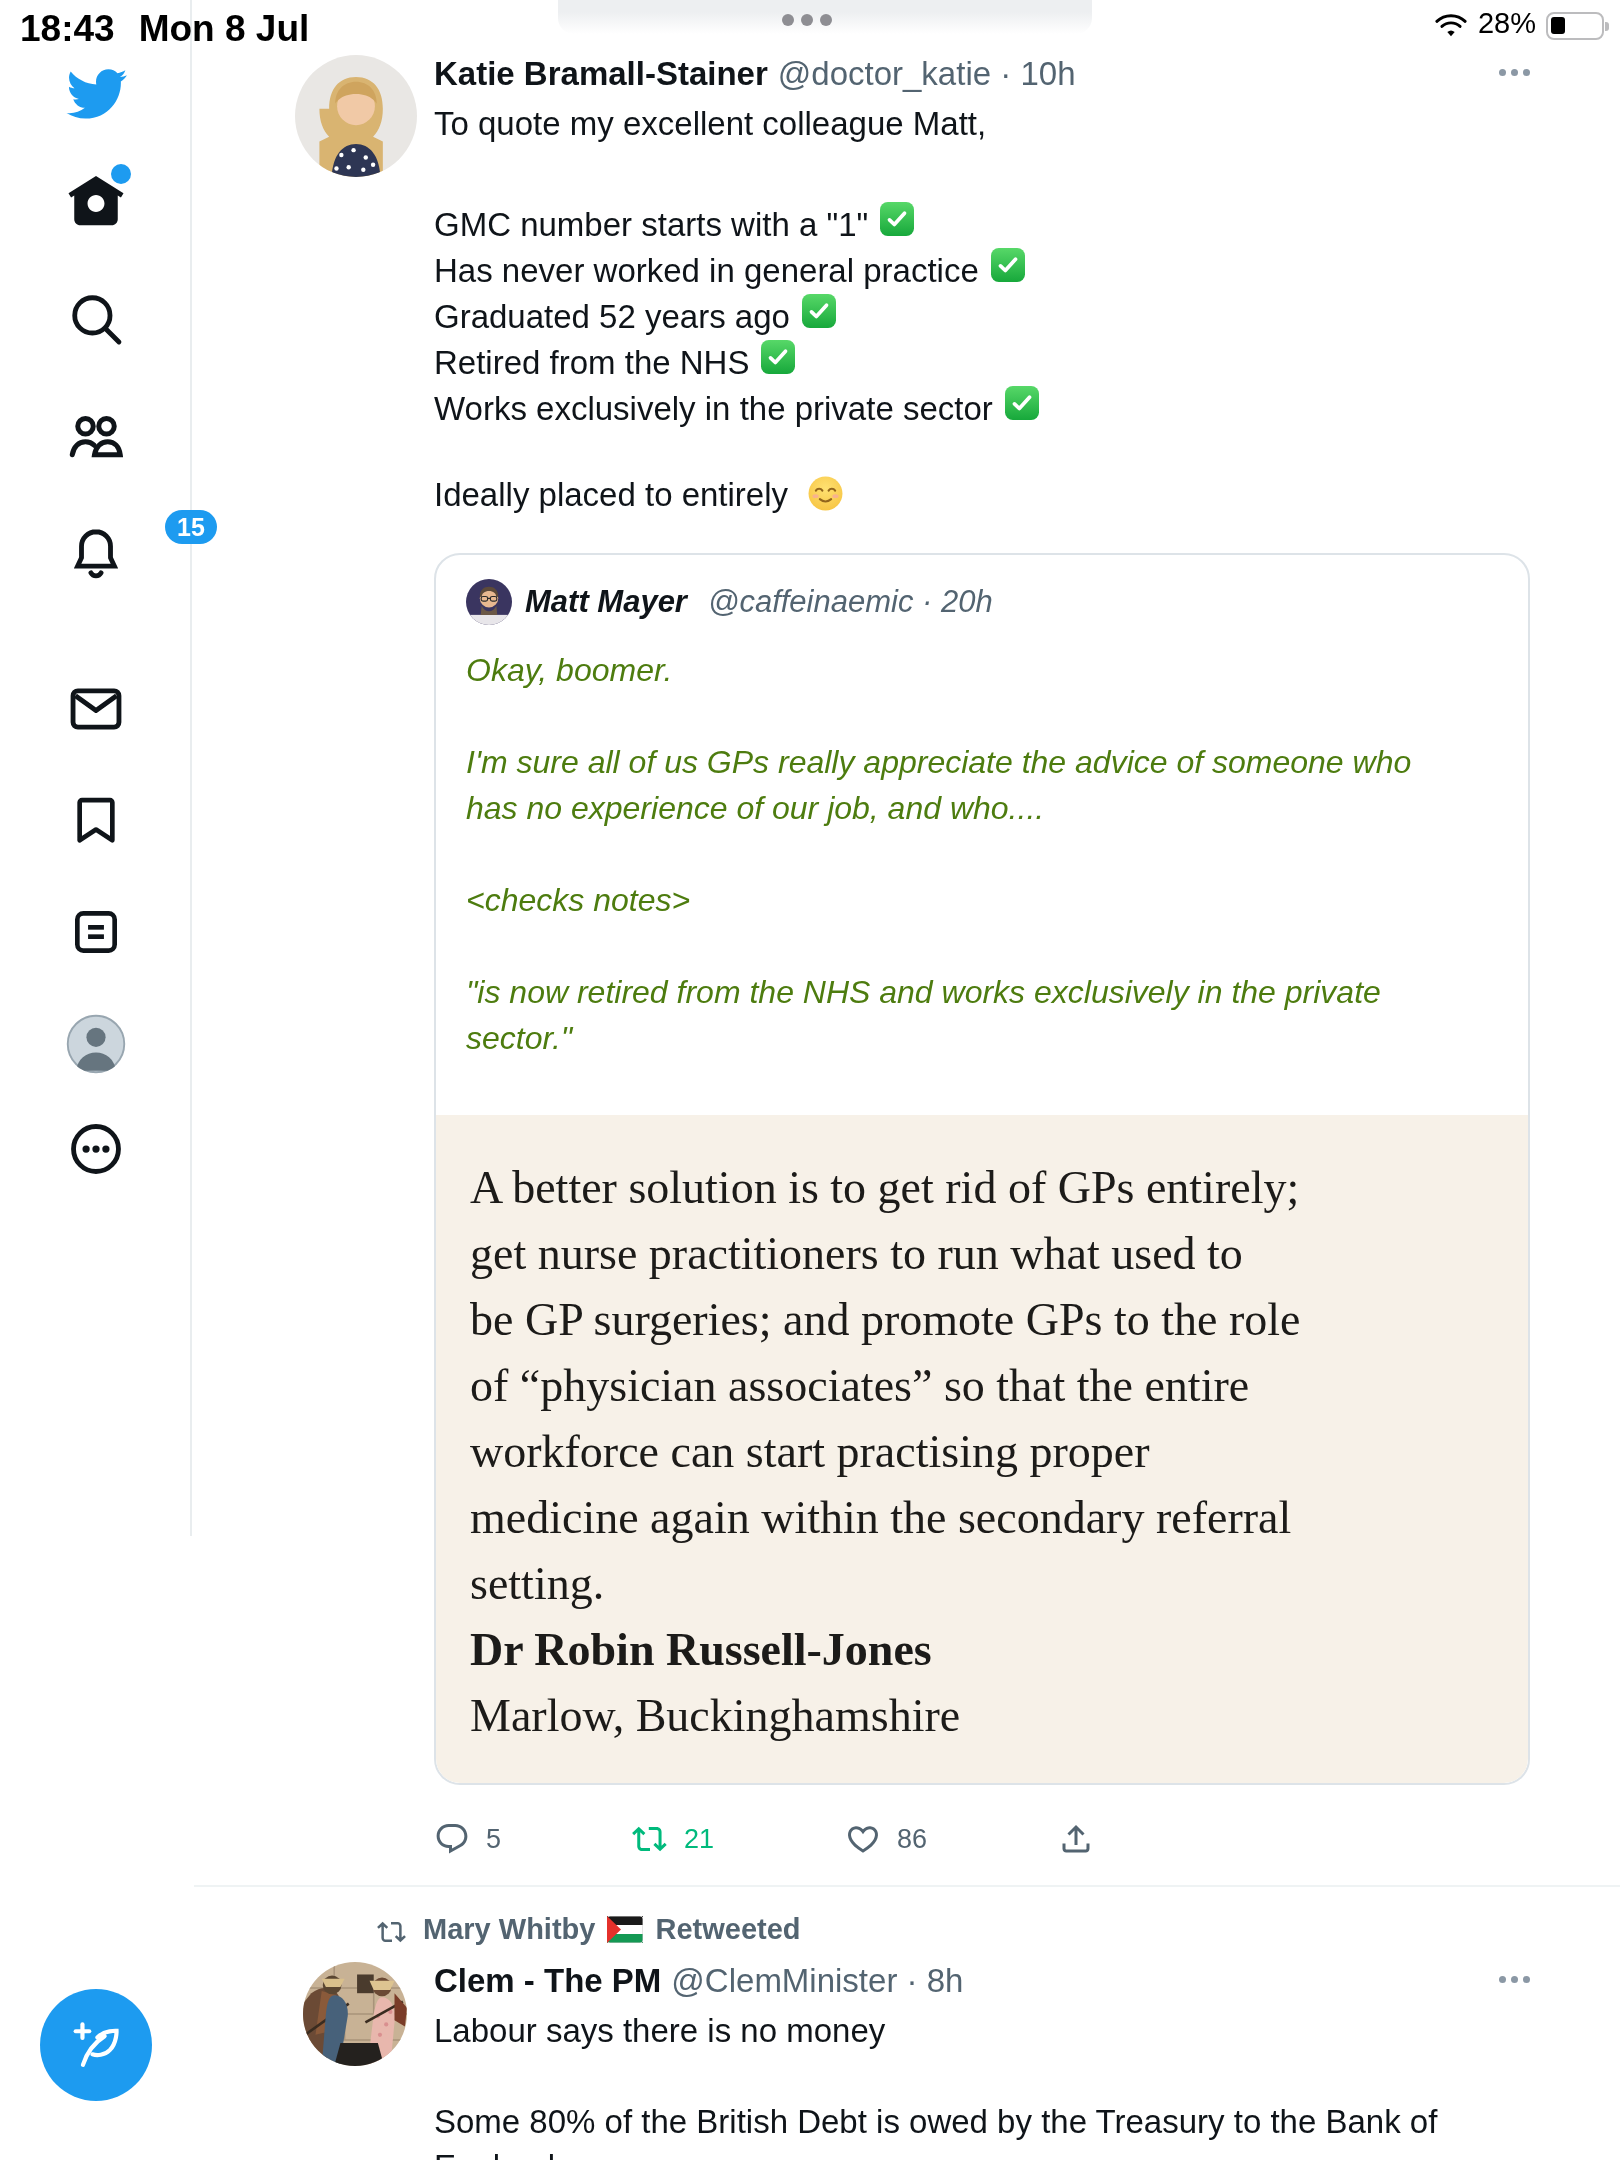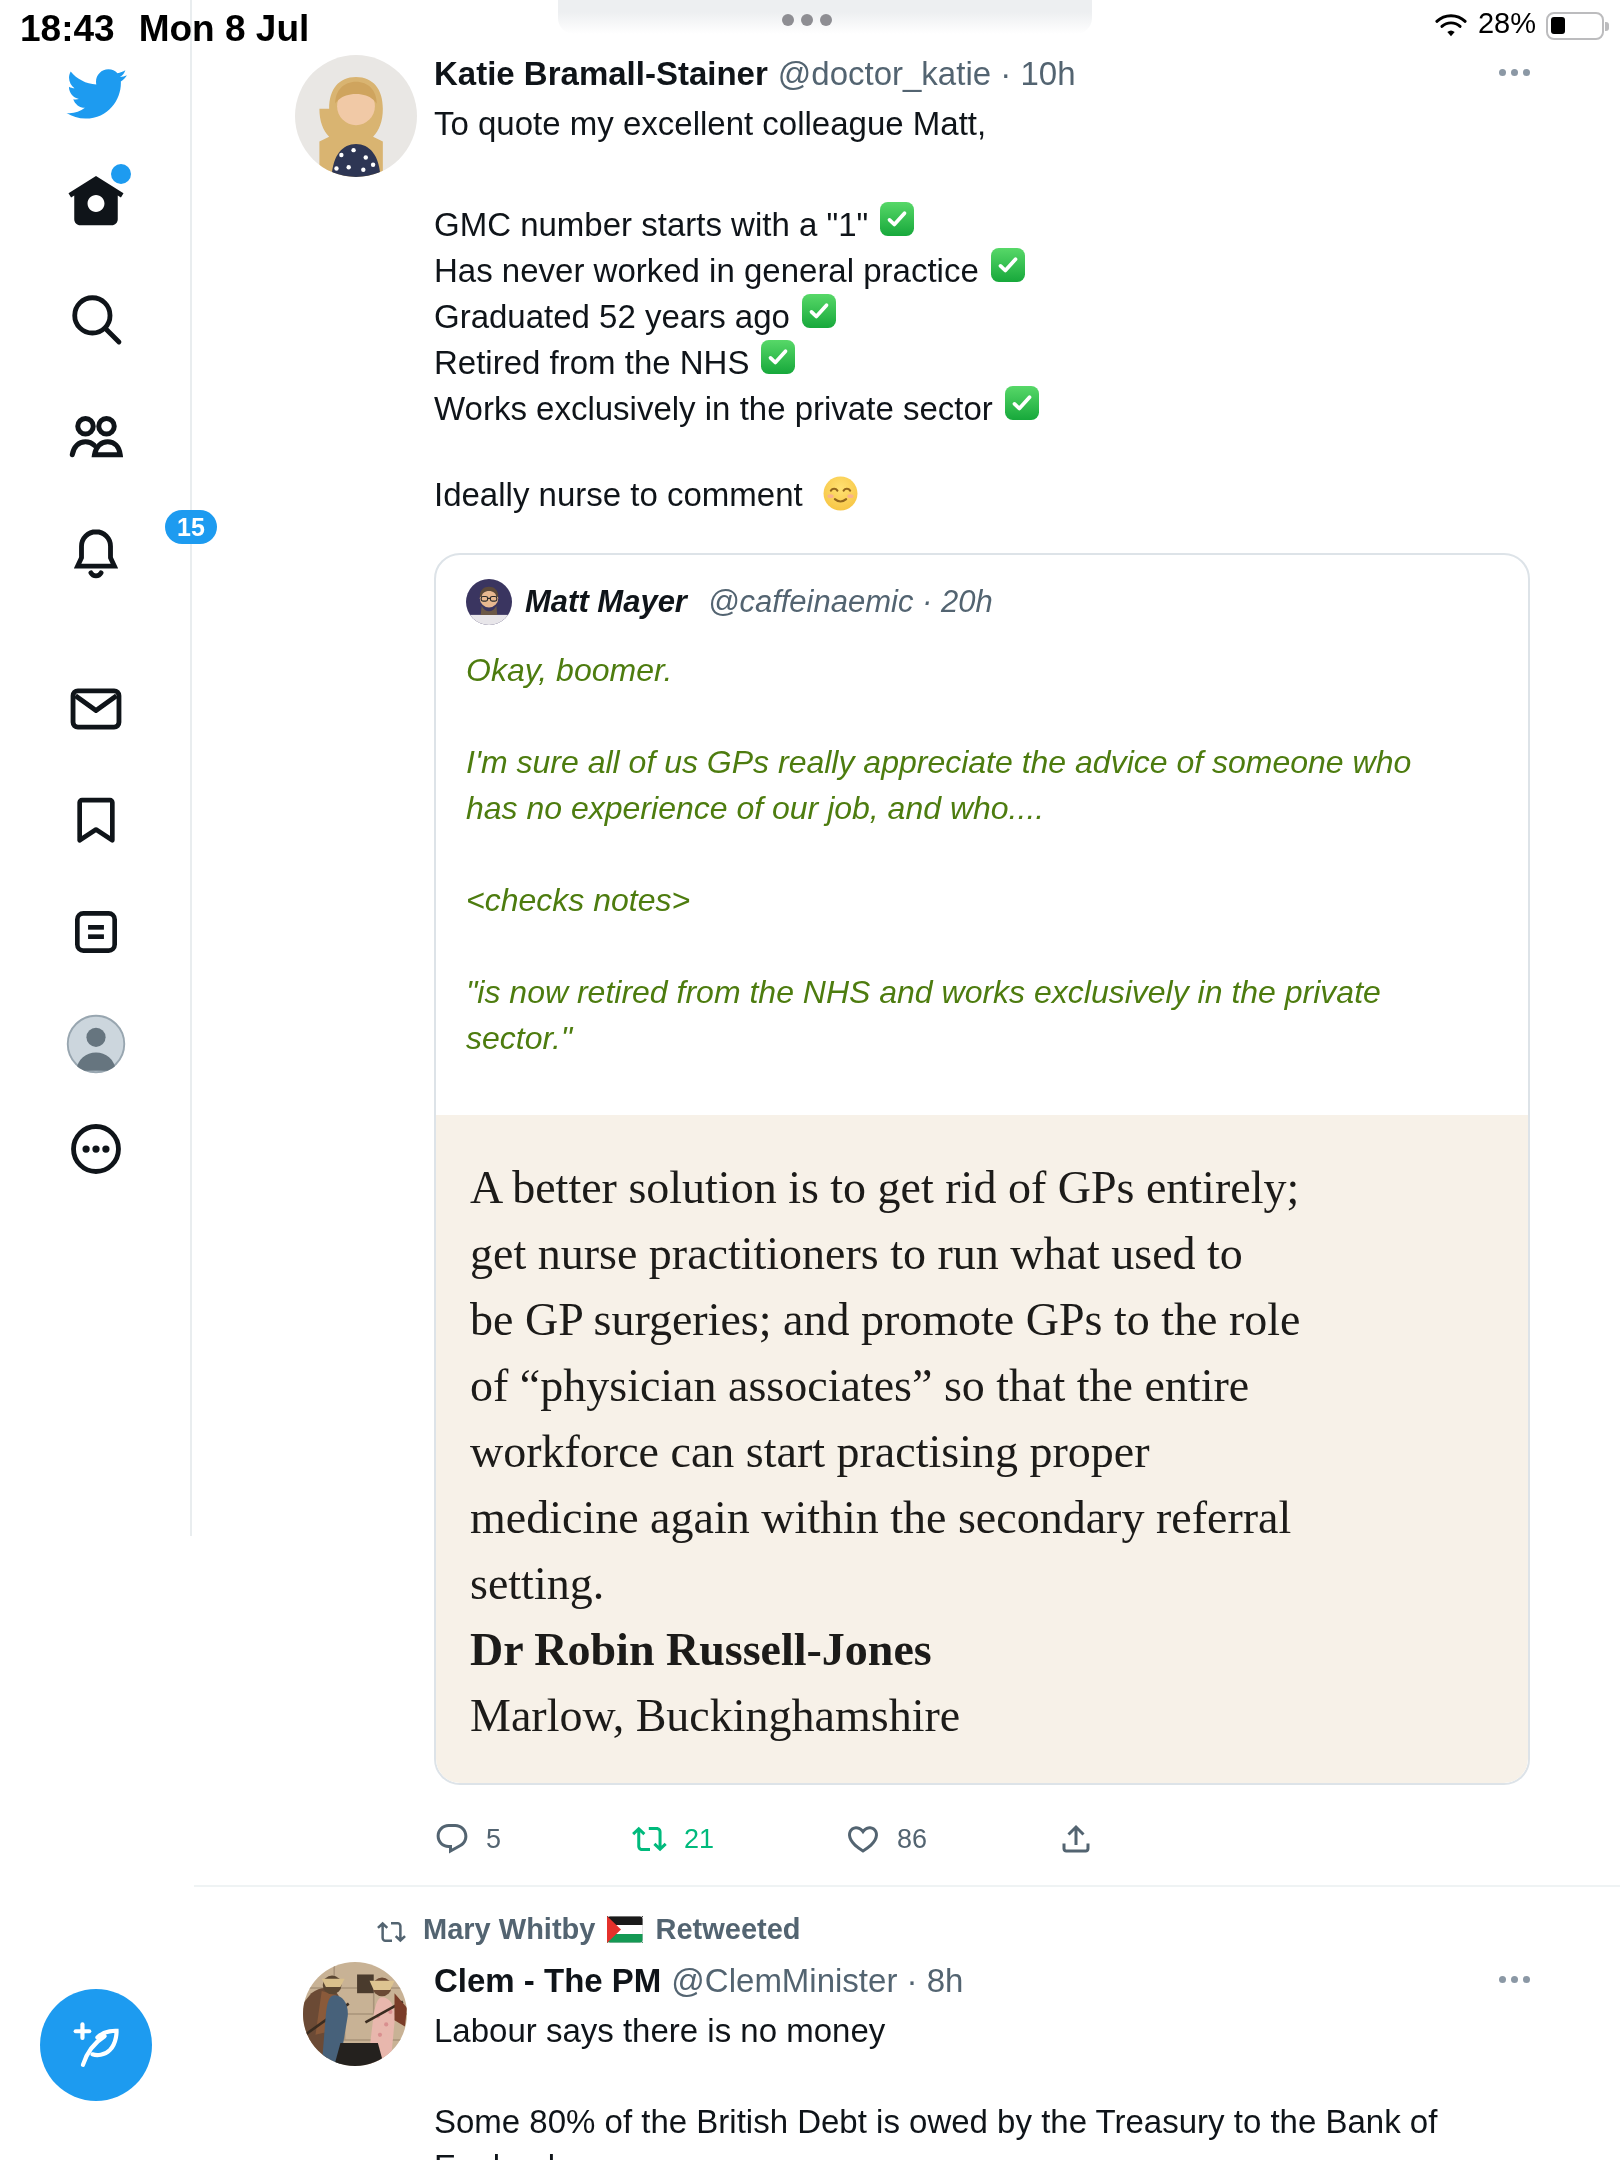--- a/index.html
+++ b/index.html
@@ -235,21 +235,21 @@
         <div class="body-line check-row">
             <span>Works exclusively in the private sector</span>
             <span class="emoji"><svg width="34" height="34" viewBox="0 0 24 24">
                 <rect width="24" height="24" rx="5.5" fill="url(#g1)"></rect>
                 <path d="M6.7 12.6l3.4 3.3 7.2-8" fill="none" stroke="#fff" stroke-width="2.6" stroke-linecap="round" stroke-linejoin="round"></path>
               </svg></span>
           </div>
       </div>
 
       <div class="body-line" style="margin-top:40px">
-        <span>Ideally nurse to comment</span>
+        <span>Ideally placed to entirely</span>
         <span class="emoji" style="margin-left:10px"><svg width="37" height="37" viewBox="0 0 36 36">
               <defs>
                 <radialGradient id="g2" cx="0.5" cy="0.35" r="0.75">
                   <stop offset="0" stop-color="#ffe172"></stop>
                   <stop offset="1" stop-color="#f6c23f"></stop>
                 </radialGradient>
               </defs>
               <circle cx="18" cy="18" r="16.5" fill="url(#g2)"></circle>
               <path d="M8.6 15.2c1.6-2.5 4.8-2.5 6.4 0" fill="none" stroke="#92651c" stroke-width="2" stroke-linecap="round"></path>
               <path d="M21 15.2c1.6-2.5 4.8-2.5 6.4 0" fill="none" stroke="#92651c" stroke-width="2" stroke-linecap="round"></path>

